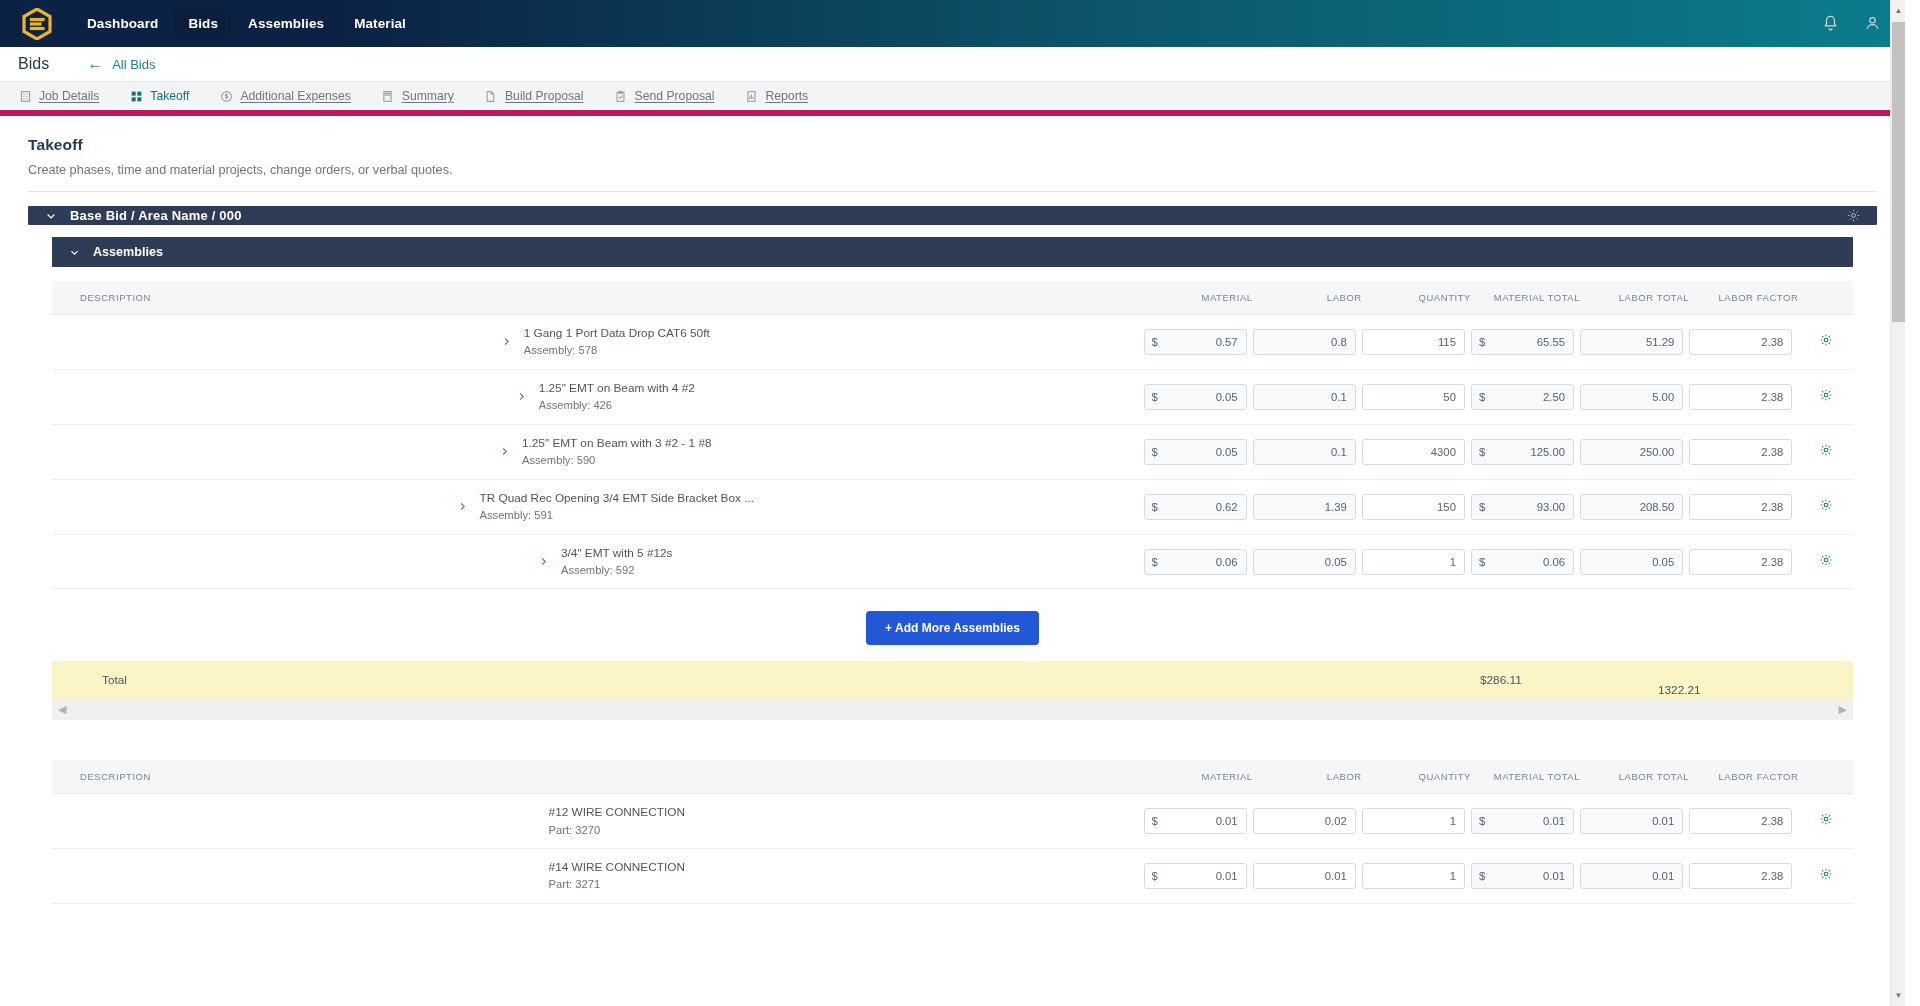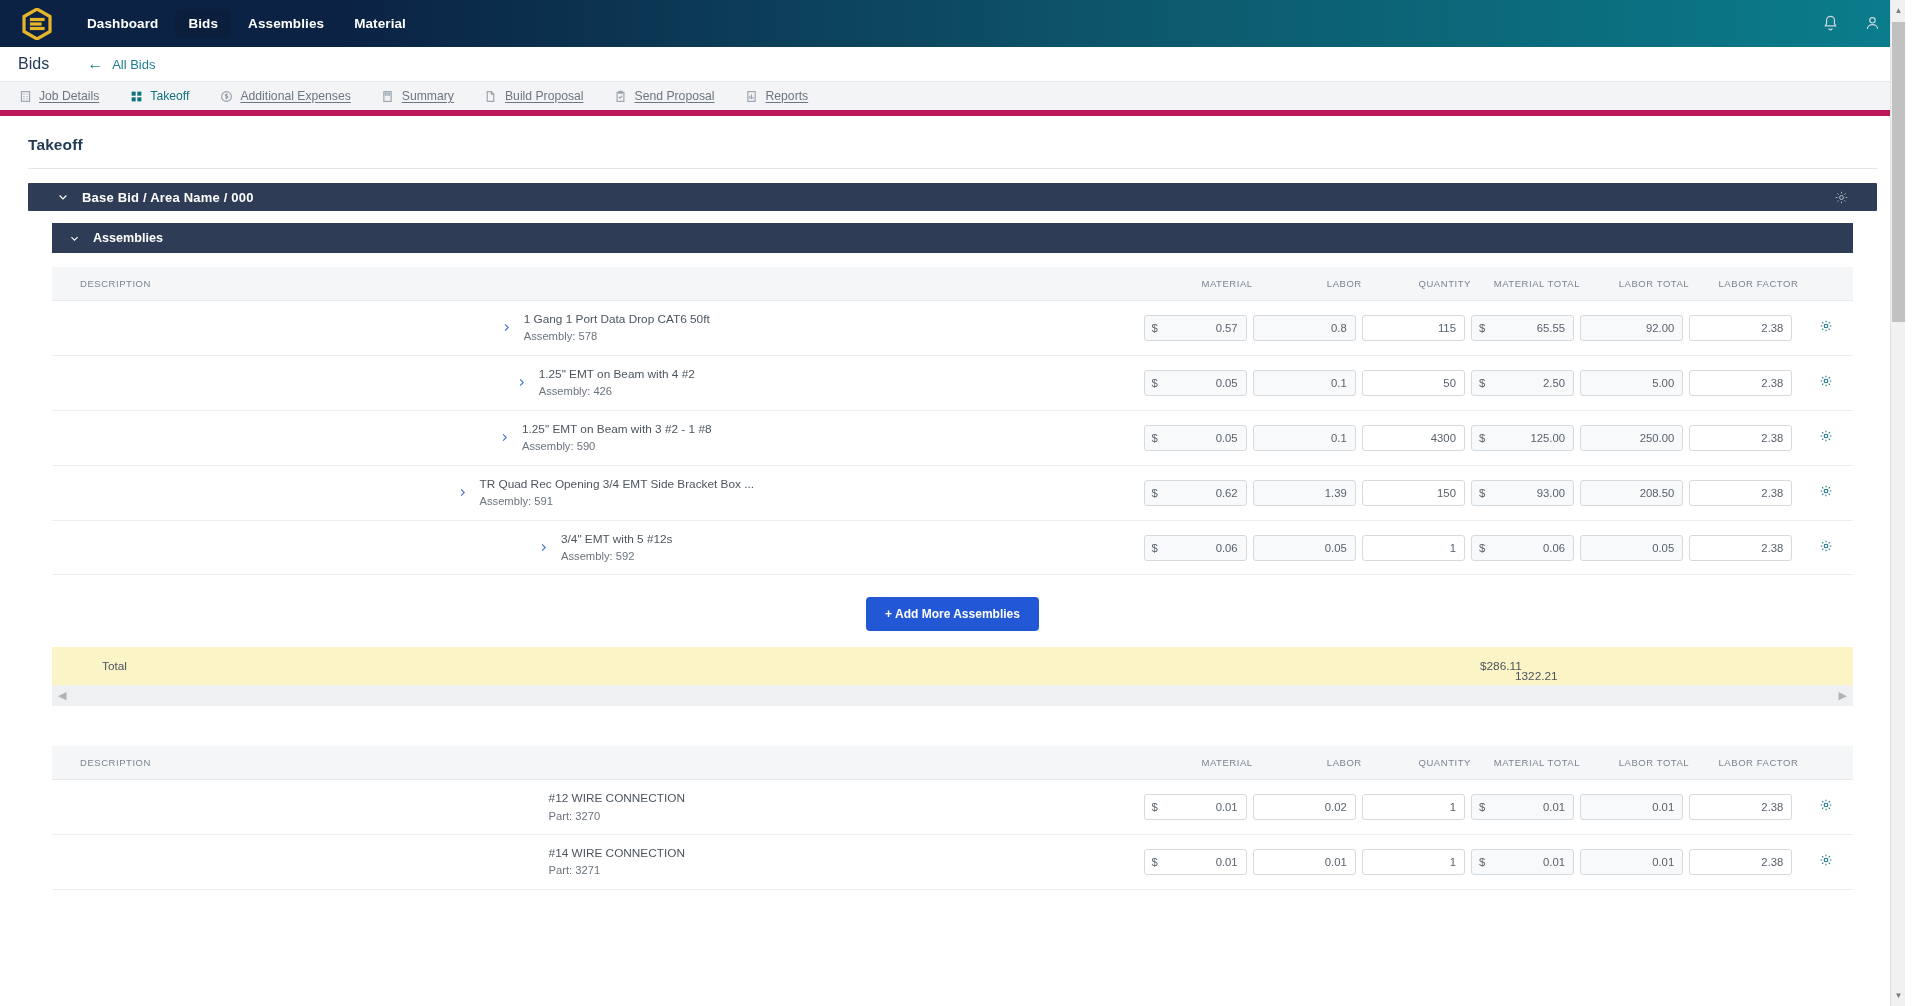--- a/index.html
+++ b/index.html
@@ -79,25 +79,25 @@
 
   
   .pagehead { padding: 20px 28px 0 28px; }
   .pagehead h1 { font-size: 15.5px; color: #243b56; font-weight: 700; letter-spacing: .1px; }
   .pagehead p { font-size: 12.7px; color: #6d7681; margin-top: 9px; }
   .pagehead .rule { border-bottom: 1px solid #e3e6ea; margin-top: 14px; }
 
   
   .phasebar {
     margin: 14px 28px 0 28px;
-    height: 28px;
+    height: 19px;
     background: #2e3c55;
     display: flex;
     align-items: center;
-    padding: 0 28px;
+    padding: 0 16px;
     border-radius: 1px;
   }
   .chev {
     width: 14px; height: 14px; display: inline-flex; align-items: center; justify-content: center;
     cursor: pointer; margin-right: 12px;
   }
   .chev svg { stroke: #ffffff; fill: none; stroke-width: 1.6; }
   .phasebar .ptitle { color: #ffffff; font-size: 13px; font-weight: 600; letter-spacing: .2px; }
   .phasebar .gear { margin-left: auto; cursor: pointer; display: flex; }
   .phasebar .gear svg { stroke: #b9c2d0; fill: none; stroke-width: 1.3; }
@@ -342,20 +342,21 @@
             <rect x="3.5" y="2" width="9" height="12"></rect>
             <path d="M6 11.2V7.5M8 11.2V5.2M10 11.2V8.7"></path>
           </svg>
       </span>
       <span class="tlbl">Reports</span>
     </div>
   </div>
 
   <div class="pagehead">
     <h1>Takeoff</h1>
+    <p>Create phases, time and material projects, change orders, or verbal quotes.</p>
     <div class="rule"></div>
   </div>
 
   <div class="phasebar">
     <span class="chev">
       <svg viewBox="0 0 16 16" width="12" height="12">
           <path d="M3.5 6l4.5 4.5L12.5 6"></path>
         </svg>
     </span>
     <span class="ptitle">Base Bid / Area Name / 000</span>
@@ -434,21 +435,21 @@
                 </div>
             </td>
             <td class="fieldcell">
               <div class="fld grey">
                 <span class="cur">$</span>
                 <span>65.55</span>
               </div>
             </td>
             <td class="fieldcell">
               <div class="fld grey">
-                  <span>92.00</span>
+                  <span>51.29</span>
                 </div>
             </td>
             <td class="fieldcell">
               <div class="fld">
                   <span>2.38</span>
                 </div>
             </td>
             <td class="gearcell">
               <span class="gearbtn">
                 <svg viewBox="0 0 20 20" width="14" height="14">
@@ -687,21 +688,21 @@
       </table>
     </div>
 
     <div class="addwrap">
       <button class="addbtn">+ Add More Assemblies</button>
     </div>
 
     <div class="totalrow" style="position:relative;">
       <span class="tlabel">Total</span>
       <span style="position:absolute; left:1428px;">$286.11</span>
-      <span style="position:absolute; left:1463px;margin-top:20px;">1322.21</span>
+      <span style="position:absolute; left:1606px;margin-top:20px;">1322.21</span>
     </div>
 
     <div class="hscroll">
       <span class="ar">◀</span>
       <span class="ar">▶</span>
     </div>
   </div>
 
   <div class="cardgap"></div>
 

